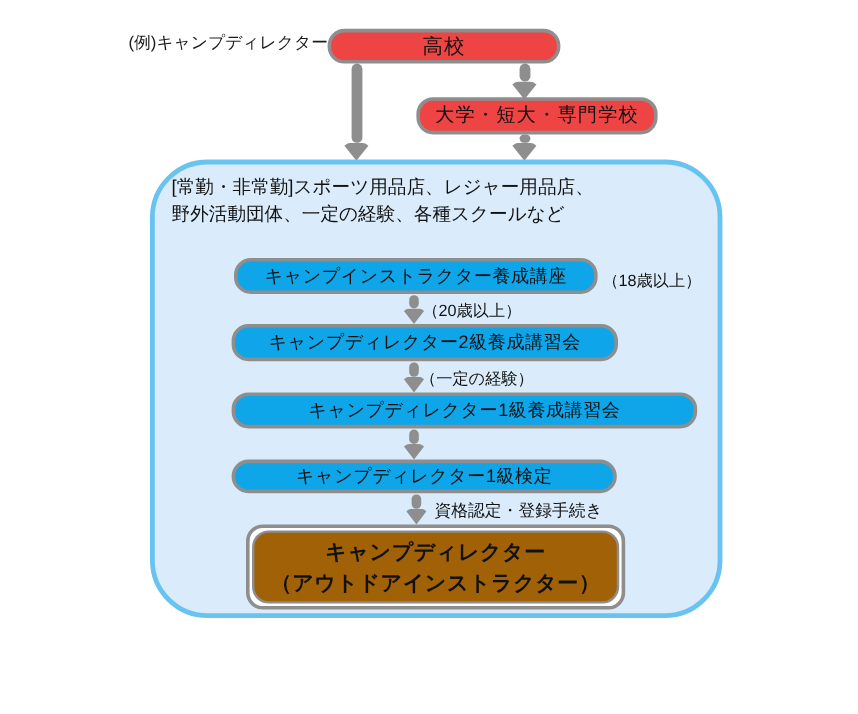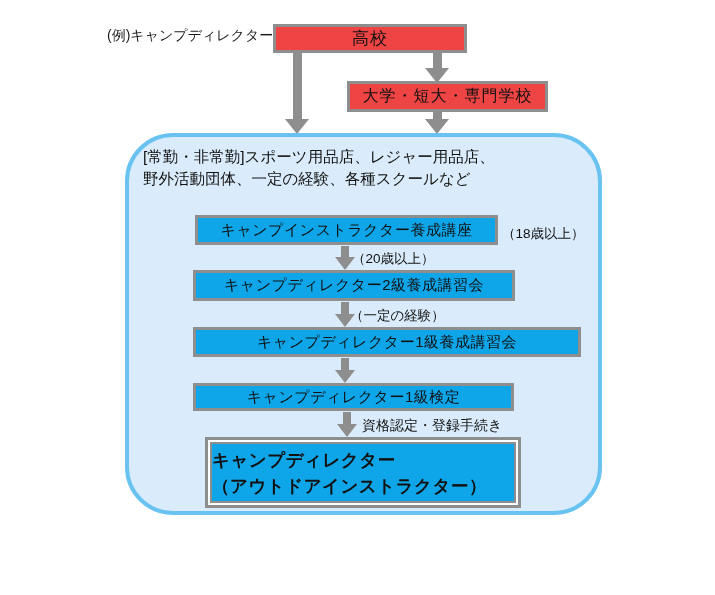--- a/index.html
+++ b/index.html
@@ -1,15 +1,15 @@
 <!DOCTYPE html>
 <html><head>
 <meta charset="utf-8">
 <style>
-  * { margin: 0; padding: 0; box-sizing: border-box; }
+  * { margin: 0; padding: 0; box-sizing: border-box; border-radius: 14px; }
   html, body { background: #ffffff; }
   body {
     font-family: "Liberation Sans", "DejaVu Sans", sans-serif;
     color: #1a1a1a;
   }
   #canvas {
     position: relative;
     width: 715px;
     height: 595px;
     background: #ffffff;
@@ -97,23 +97,24 @@
     position: absolute;
     left: 205px; top: 437px;
     width: 316px; height: 71px;
     background: #ffffff;
     border: 3px solid #8e8e8e;
     padding: 2px;
   }
   #final-box-inner {
     width: 100%; height: 100%;
     border: 2px solid #8e8e8e;
-    background: #0ea5e9;
+    background: #a16207;
     display: flex;
     flex-direction: column;
+    align-items: center;
     justify-content: center;
     font-size: 17.5px;
     font-weight: bold;
     line-height: 26px;
     letter-spacing: 0.5px;
     color: #111;
     white-space: nowrap;
   }
 </style>
 </head>

